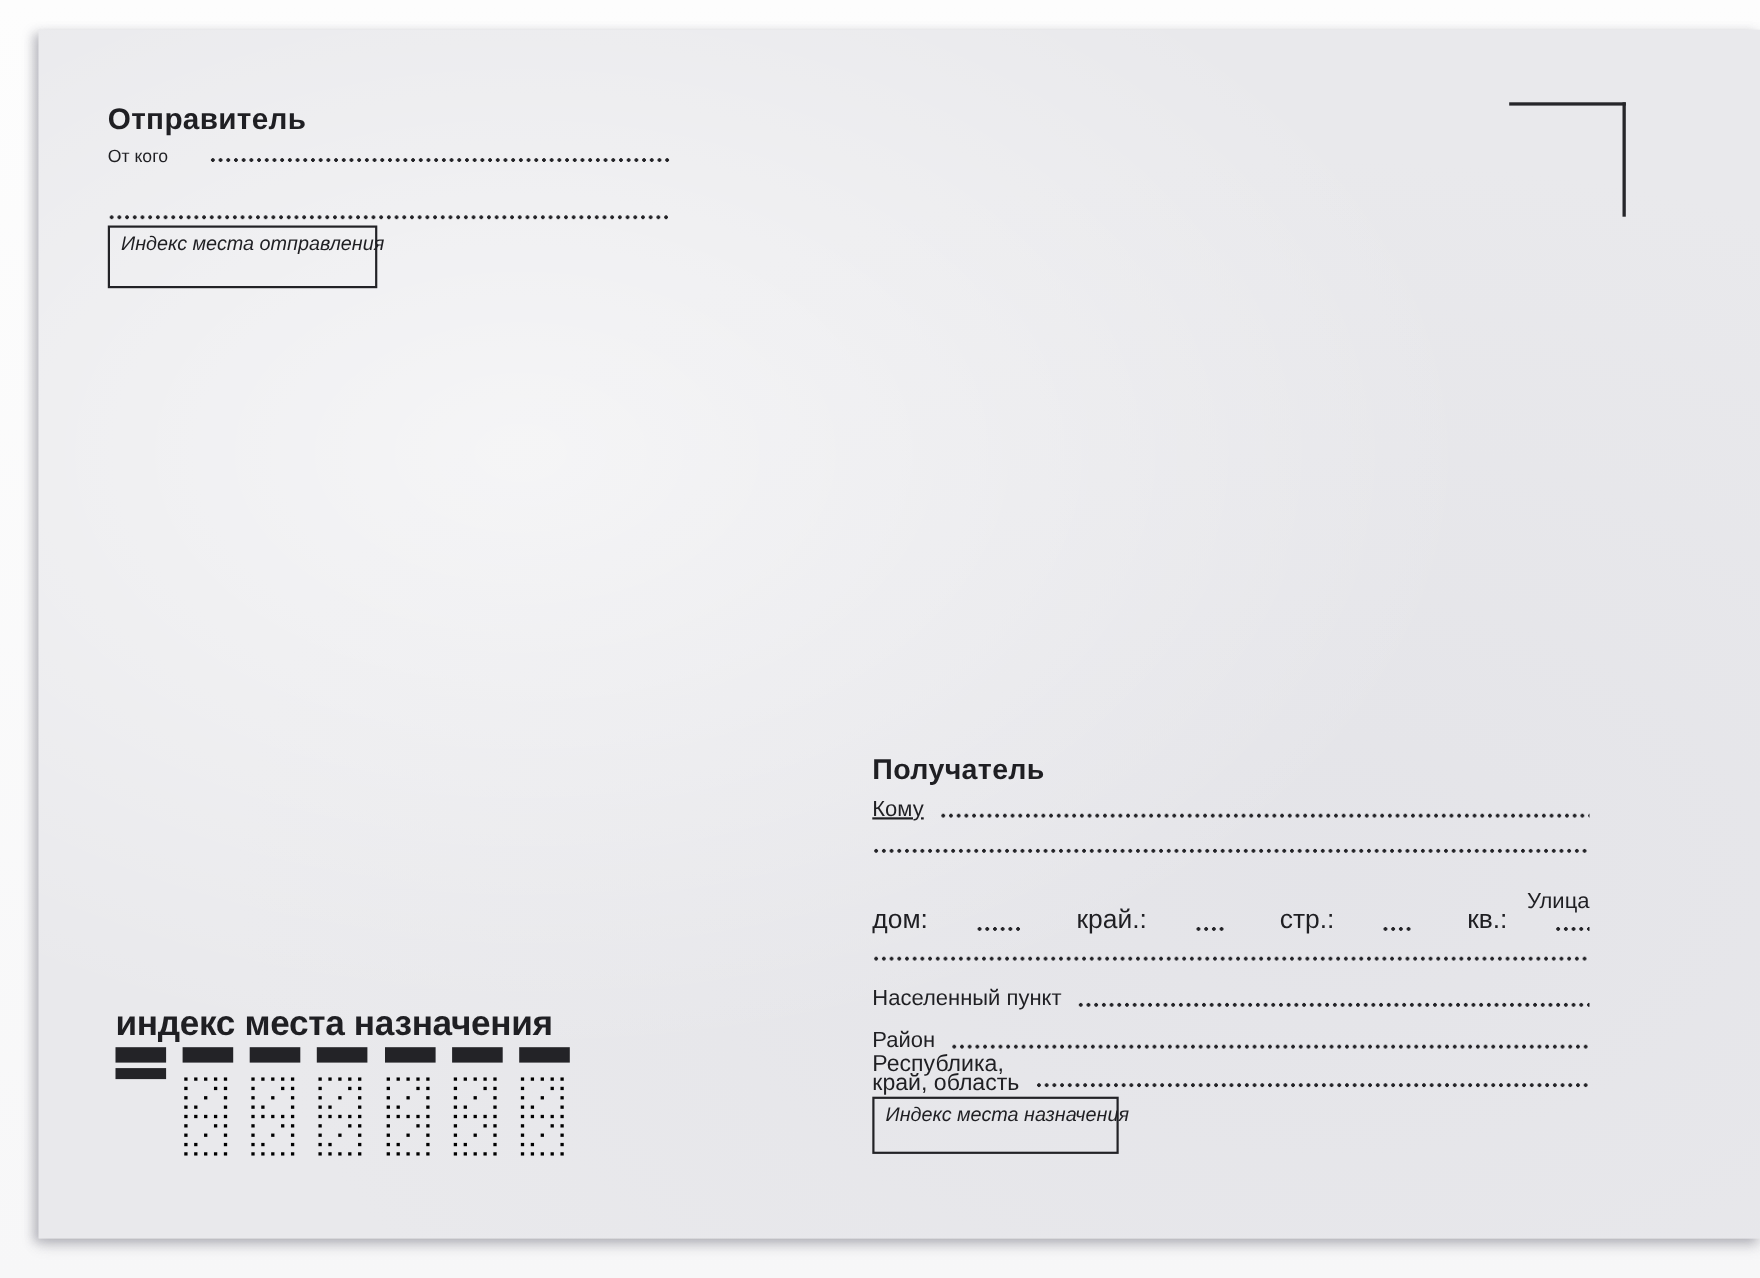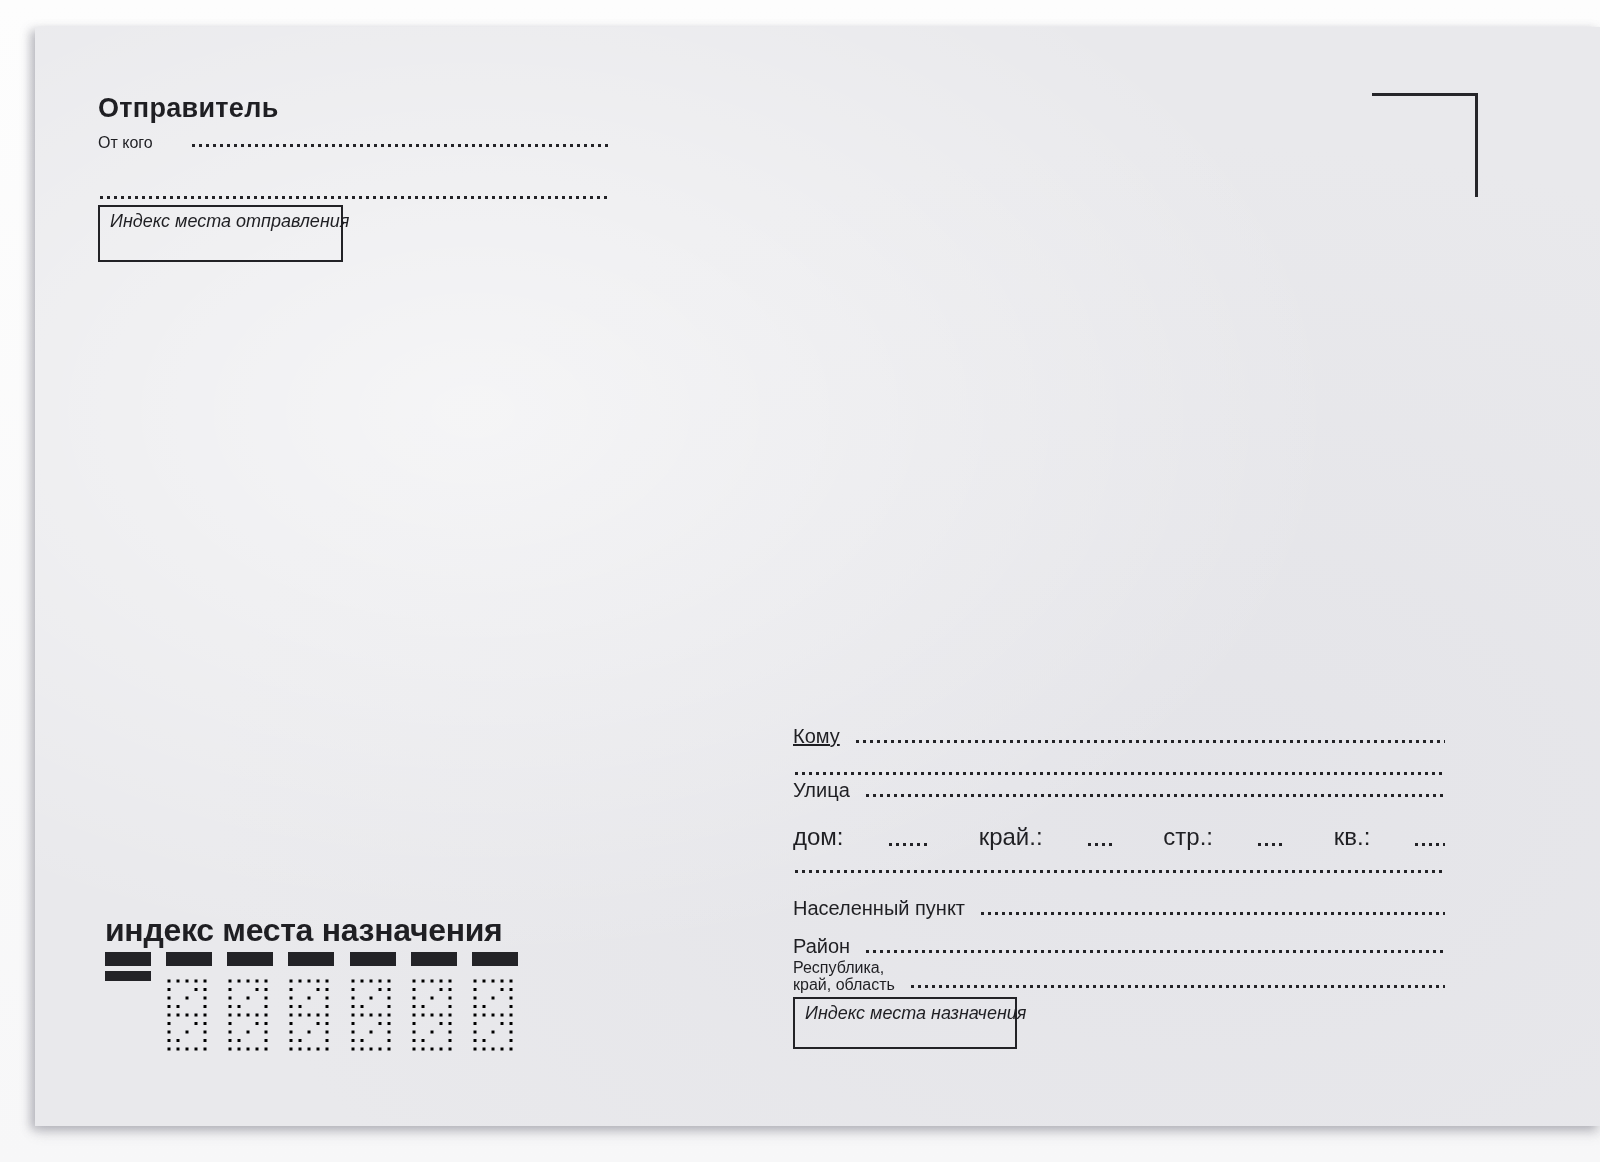--- a/index.html
+++ b/index.html
@@ -53,30 +53,30 @@
     position: absolute; left: 1337px; top: 66px; width: 106px; height: 104px;
     border-top: 3px solid #26262a; border-right: 3px solid #26262a;
   }
 
   
   .recipient { position: absolute; left: 758px; top: 657px; width: 652px; height: 370px; }
   .recipient h2 { font-size: 26px; font-weight: bold; letter-spacing: 0.3px; }
   .recipient .row { font-size: 20px; height: 26px; }
   .recipient .r-komu { top: 38px; text-decoration: underline; }
   .recipient .fl-a { top: 86px; }
-  .recipient .r-ulitsa { top: 92px; }
+  .recipient .r-ulitsa { top: 124px; flex-direction: column; }
   .recipient .r-house { top: 143px; font-size: 24px; height: 24px; gap: 33px; }
   .recipient .r-house .lbl { flex: none; }
   .recipient .r-house .leader { margin-left: 10px; margin-right: 16px; }
   .recipient .r-house .leader:last-child { margin-right: 0; }
   .recipient .g15 { flex: 1.5; } .recipient .g10 { flex: 1.0; } .recipient .g11 { flex: 1.1; }
   .recipient .fl-b { top: 184px; }
   .recipient .r-settle { top: 210px; }
   .recipient .r-district { top: 248px; }
-  .recipient .r-region { top: 273px; height: 36px; font-size: 16px; }
+  .recipient .r-region { top: 273px; height: 36px; font-size: 21px; }
   .recipient .r-region .lbl2 { flex: none; line-height: 17px; }
   .recipient .r-region .lbl2 span { display: block; }
   .recipient .index-box { position: absolute; left: 0; top: 313px; width: 224px; height: 52px; }
 
   
   .index-zone { position: absolute; left: 70px; top: 887px; width: 413px; }
   .iz-title { font-size: 32px; font-weight: bold; letter-spacing: -0.3px; line-height: 1; white-space: nowrap; }
   .iz-grid { display: flex; justify-content: space-between; margin-top: 6px; }
   .iz-col { width: 46px; }
   .bar { width: 46px; height: 14px; background: #232327; }
@@ -145,20 +145,21 @@
       </div>
       <div class="leader full-leader"></div>
       <div class="index-box">
         <span class="ib-label">Индекс места отправления</span>
       </div>
     </section>
 
     <div class="stamp-corner"></div>
 
     <section class="recipient">
+      <h2>Получатель</h2>
       <div class="row r-komu">
         <span class="lbl">Кому</span>
         <span class="leader"></span>
       </div>
       <div class="leader full-leader fl-a"></div>
       <div class="row r-ulitsa">
         <span class="lbl">Улица</span>
         <span class="leader"></span>
       </div>
       <div class="row r-house">

